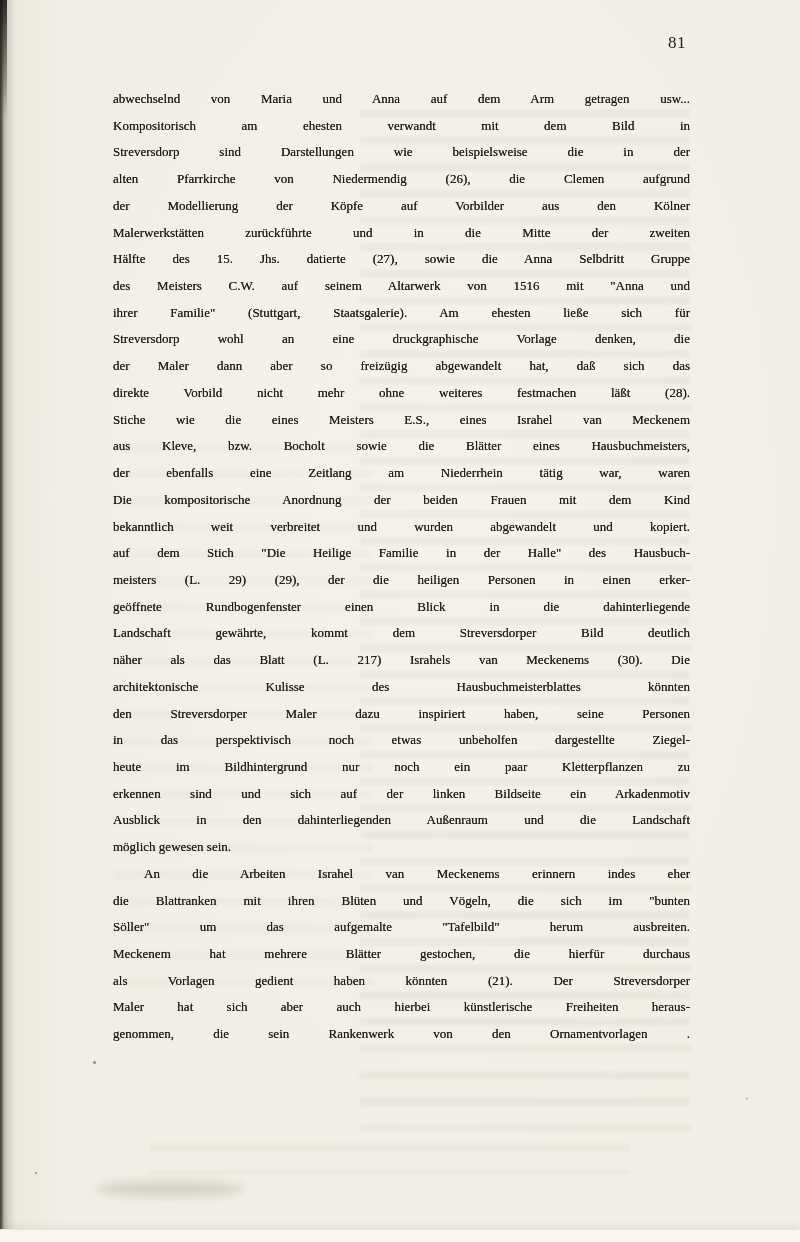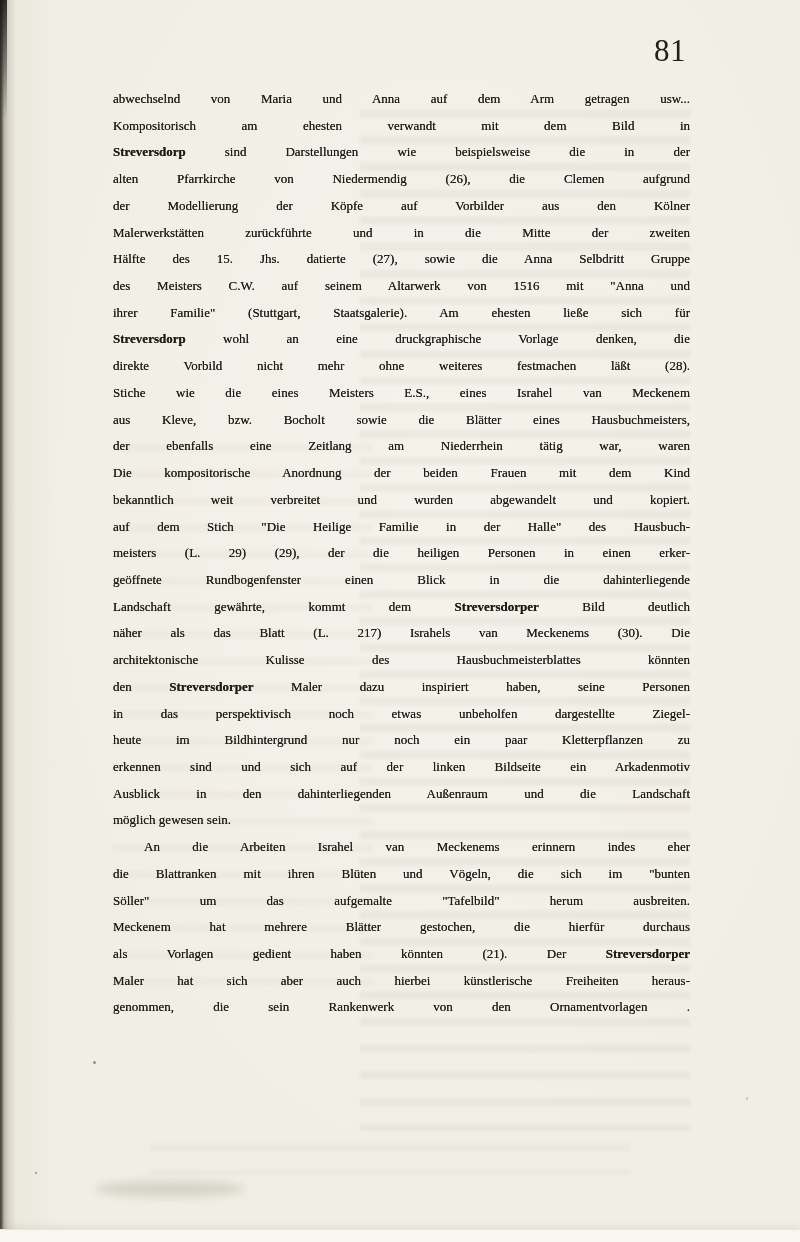--- a/index.html
+++ b/index.html
@@ -31,39 +31,39 @@
   }
   
   .bottom-strip {
     position: absolute; left: 0; right: 0; bottom: 0; height: 12px;
     background: #f8f6ef;
     border-top: 1px solid rgba(90,85,70,0.10);
     box-shadow: 0 -3px 6px rgba(120,112,92,0.10);
   }
   .page-number {
     position: absolute; top: 33px; right: 114px;
-    font-size: 31px; color: #21201b; letter-spacing: 0.5px;
+    font-size: 17px; color: #21201b; letter-spacing: 0.5px;
   }
   .text-block {
     position: absolute; left: 113px; top: 86px; width: 577px;
     color: #1d1c17;
     font-size: 13px;
     text-shadow: 0 0 0.4px rgba(29,28,23,0.85);
   }
   .text-block .line {
     height: 26.72px; line-height: 26.72px;
     overflow: hidden;
     text-align: justify;
     text-align-last: justify;
     text-justify: inter-word;
     white-space: nowrap; 
   }
   .text-block .line.lastline { text-align-last: left; }
   .text-block .line.indent { text-indent: 31px; }
-  .text-block .bold { font-weight: 700; }
+  .text-block .bold { font-weight: 400; }
   
   .ghost {
     position: absolute; pointer-events: none;
     filter: blur(1.6px); opacity: 0.6;
     background: repeating-linear-gradient(to bottom,
       rgba(0,0,0,0) 0px, rgba(0,0,0,0) 13px,
       rgba(141,131,104,0.13) 14px, rgba(141,131,104,0.13) 21px,
       rgba(0,0,0,0) 22px, rgba(0,0,0,0) 26.72px);
   }
   .ghost.g1 { left: 360px; top: 96px; width: 330px; height: 1035px; }
@@ -93,20 +93,21 @@
     <div class="line"><span>abwechselnd von Maria und Anna auf dem Arm getragen usw...</span></div>
     <div class="line"><span>Kompositorisch am ehesten verwandt mit dem Bild in</span></div>
     <div class="line"><span class="bold">Streversdorp</span><span> sind Darstellungen wie beispielsweise die in der</span></div>
     <div class="line"><span>alten Pfarrkirche von Niedermendig (26), die Clemen aufgrund</span></div>
     <div class="line"><span>der Modellierung der Köpfe auf Vorbilder aus den Kölner</span></div>
     <div class="line"><span>Malerwerkstätten zurückführte und in die Mitte der zweiten</span></div>
     <div class="line"><span>Hälfte des 15. Jhs. datierte (27), sowie die Anna Selbdritt Gruppe</span></div>
     <div class="line"><span>des Meisters C.W. auf seinem Altarwerk von 1516 mit "Anna und</span></div>
     <div class="line"><span>ihrer Familie" (Stuttgart, Staatsgalerie). Am ehesten ließe sich für</span></div>
     <div class="line"><span class="bold">Streversdorp</span><span> wohl an eine druckgraphische Vorlage denken, die</span></div>
+    <div class="line"><span>der Maler dann aber so freizügig abgewandelt hat, daß sich das</span></div>
     <div class="line"><span>direkte Vorbild nicht mehr ohne weiteres festmachen läßt (28).</span></div>
     <div class="line"><span>Stiche wie die eines Meisters E.S., eines Israhel van Meckenem</span></div>
     <div class="line"><span>aus Kleve, bzw. Bocholt sowie die Blätter eines Hausbuchmeisters,</span></div>
     <div class="line"><span>der ebenfalls eine Zeitlang am Niederrhein tätig war, waren</span></div>
     <div class="line"><span>Die kompositorische Anordnung der beiden Frauen mit dem Kind</span></div>
     <div class="line"><span>bekanntlich weit verbreitet und wurden abgewandelt und kopiert.</span></div>
     <div class="line"><span>auf dem Stich "Die Heilige Familie in der Halle" des Hausbuch-</span></div>
     <div class="line"><span>meisters (L. 29) (29), der die heiligen Personen in einen erker-</span></div>
     <div class="line"><span>geöffnete Rundbogenfenster einen Blick in die dahinterliegende</span></div>
     <div class="line"><span>Landschaft gewährte, kommt dem </span><span class="bold">Streversdorper</span><span> Bild deutlich</span></div>

